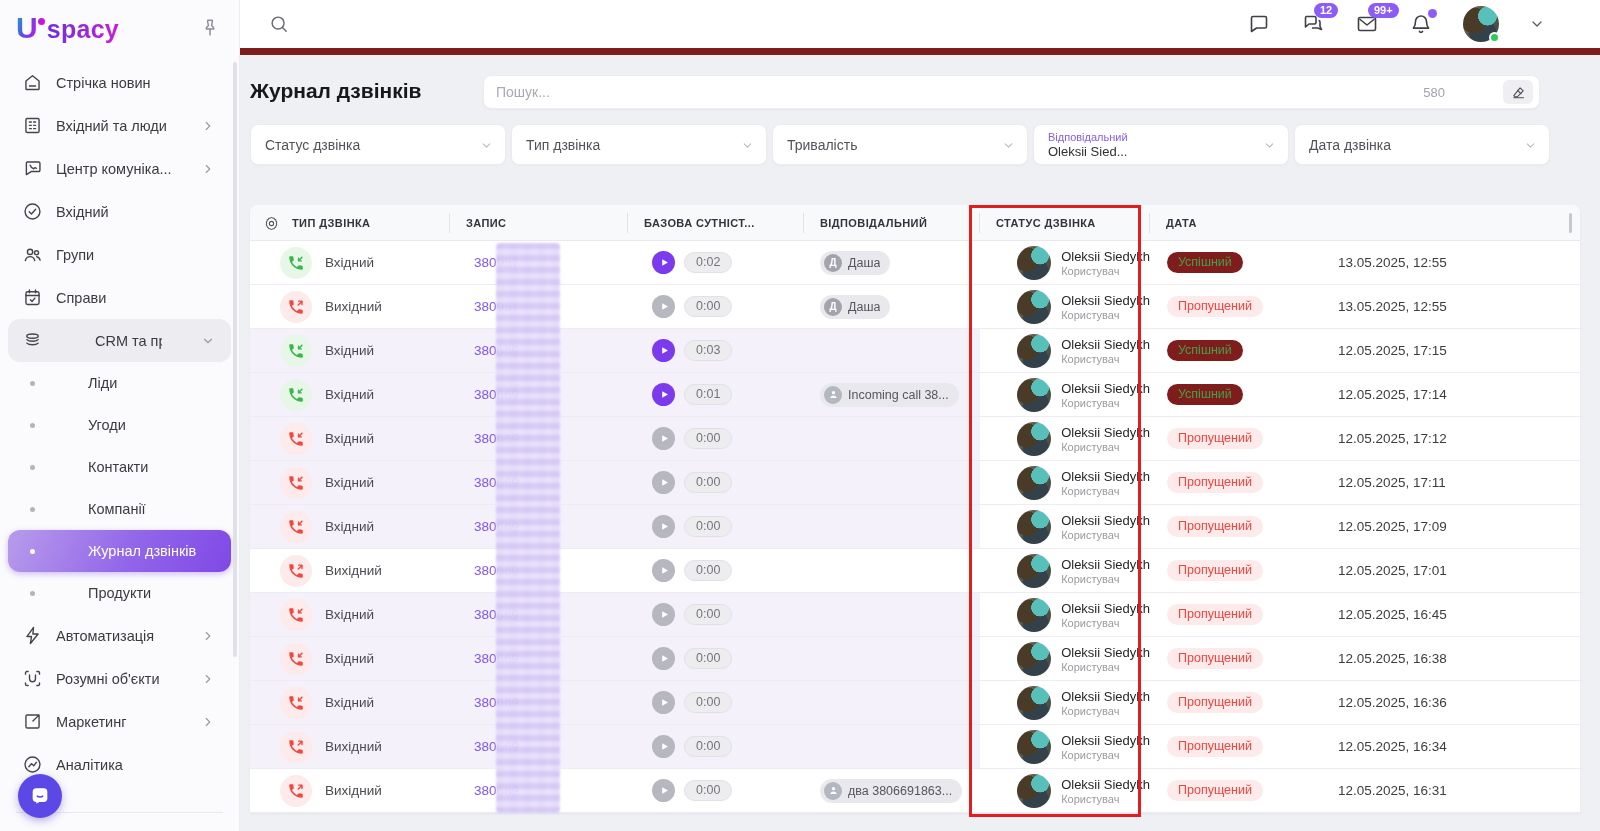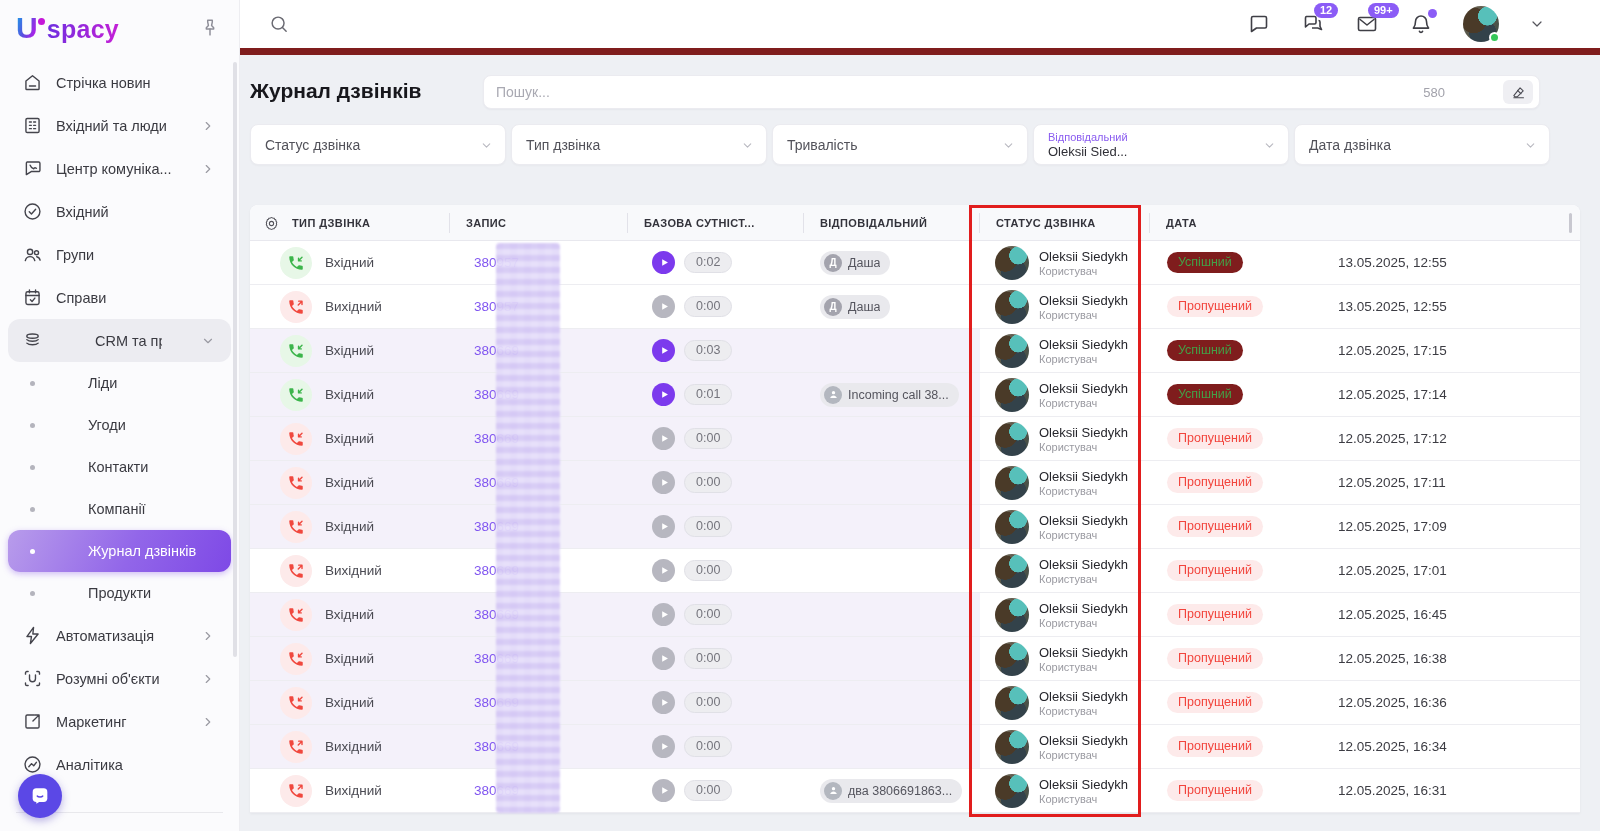--- a/index.html
+++ b/index.html
@@ -102,21 +102,21 @@
   .play svg { width:11px; height:11px; fill:#fff; margin-left:1px; }
   .play.on { background:#7c3aed; }
   .play.off { background:#b7b7c0; }
   .dur { margin-left:9px; font-size:12.5px; color:#74747c; background:#ededf0; border:1px solid #e0e0e6; border-radius:11px; padding:3px 11px; line-height:1; }
   .c-entity { padding-left:16px; }
   .chip { display:inline-flex; align-items:center; background:#e9e9ed; border-radius:13px; padding:3px 10px 3px 4px; max-width:158px; }
   .chip-ava { width:18px; height:18px; border-radius:50%; background:#a3a3ad; color:#fff; font-size:10px; font-weight:700; display:flex; align-items:center; justify-content:center; margin-right:6px; flex:none; }
   .chip-ava.icn { background:#b3b7bf; }
   .chip-ava svg { width:11px; height:11px; fill:#fff; }
   .chip-label { font-size:12.5px; color:#55555e; white-space:nowrap; overflow:hidden; text-overflow:ellipsis; }
-  .c-resp { padding-left:15px; }
+  .c-resp { padding-left:15px;justify-content:flex-end; }
   .row-avatar { width:34px; height:34px; border-radius:50%; flex:none; margin-right:10px;
     background: radial-gradient(circle at 68% 28%, #57c0ba 0 26%, transparent 27%),
                 radial-gradient(circle at 30% 40%, #4a3a28 0 38%, transparent 39%),
                 radial-gradient(circle at 55% 75%, #33424a 0 40%, transparent 41%),
                 linear-gradient(135deg,#6f6452,#3c4a44); }
   .resp-text { display:flex; flex-direction:column; gap:1px; }
   .resp-name { font-size:13px; color:#26262c; }
   .resp-role { font-size:11px; color:#9a9aa1; }
   .c-status { padding-left:17px; }
   .status-chip { font-size:12.5px; border-radius:12px; padding:4px 11px; line-height:1; }

